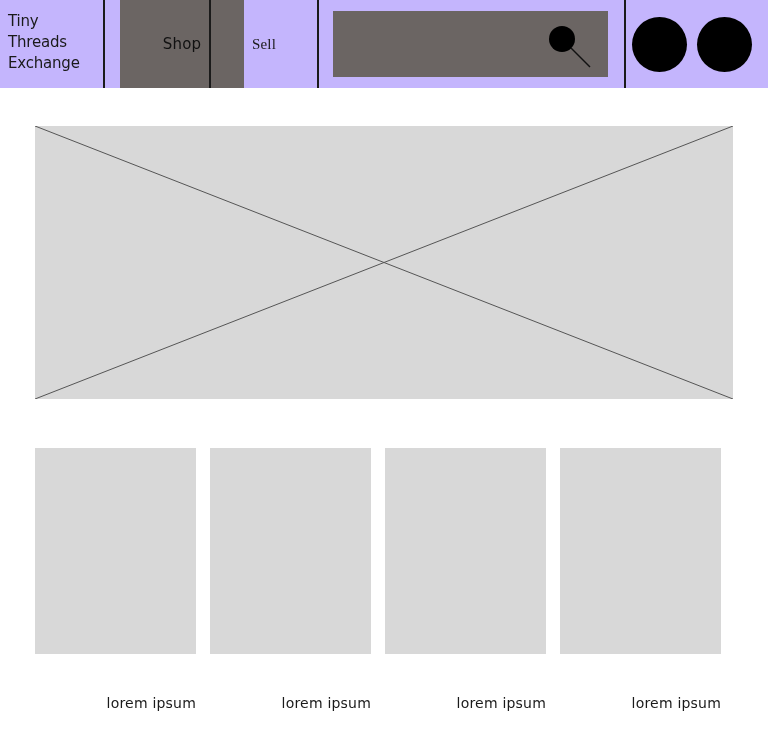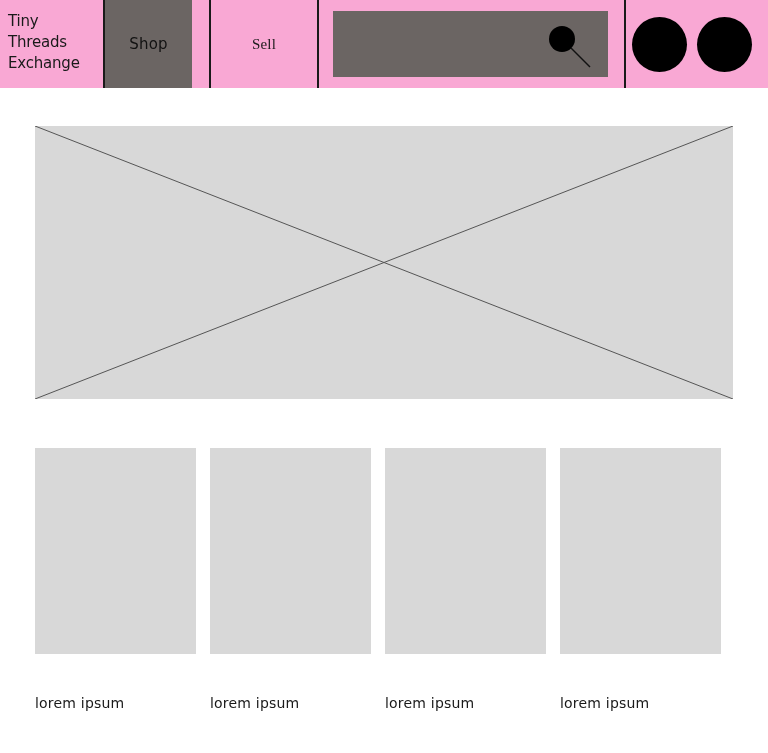--- a/index.html
+++ b/index.html
@@ -16,21 +16,21 @@
     -webkit-font-smoothing: none;
   }
 
   
   #header-bar {
     position: absolute;
     left: 0;
     top: 0;
     width: 768px;
     height: 88px;
-    background: #f9a8d4;
+    background: #c4b5fd;
     box-sizing: border-box;
   }
 
   
   #brand-logo {
     position: absolute;
     left: 0px;
     top: 0px;
     width: 103px;
     height: 88px;
@@ -63,22 +63,22 @@
     background: transparent;
     border: 0;
     padding: 0;
     font-family: inherit;
   }
   .nav-tab.active {
     background: #6b6563;
     color: #111111;
   }
   #tab-shop {
-    left: 105px;
-    width: 87px;
+    left: 120px;
+    width: 124px;
   }
   #tab-sell {
     left: 211px;
     width: 106px;
     font-family: Liberation Serif, serif;
   }
 
   
   .hdr-divider {
     position: absolute;
@@ -152,21 +152,21 @@
     width: 161px;
   }
   .product-card .card-thumb {
     width: 161px;
     height: 206px;
     background: #d8d8d8;
   }
   .product-card .card-caption {
     margin-top: 41px;
     width: 161px;
-    text-align: left;
+    text-align: right;
     font-size: 14px;
     color: #1a1a1a;
     letter-spacing: 0.2px;
     white-space: nowrap;
   }
   #product-card-1 { left: 0px; }
   #product-card-2 { left: 175px; }
   #product-card-3 { left: 350px; }
   #product-card-4 { left: 525px; }
 </style>

